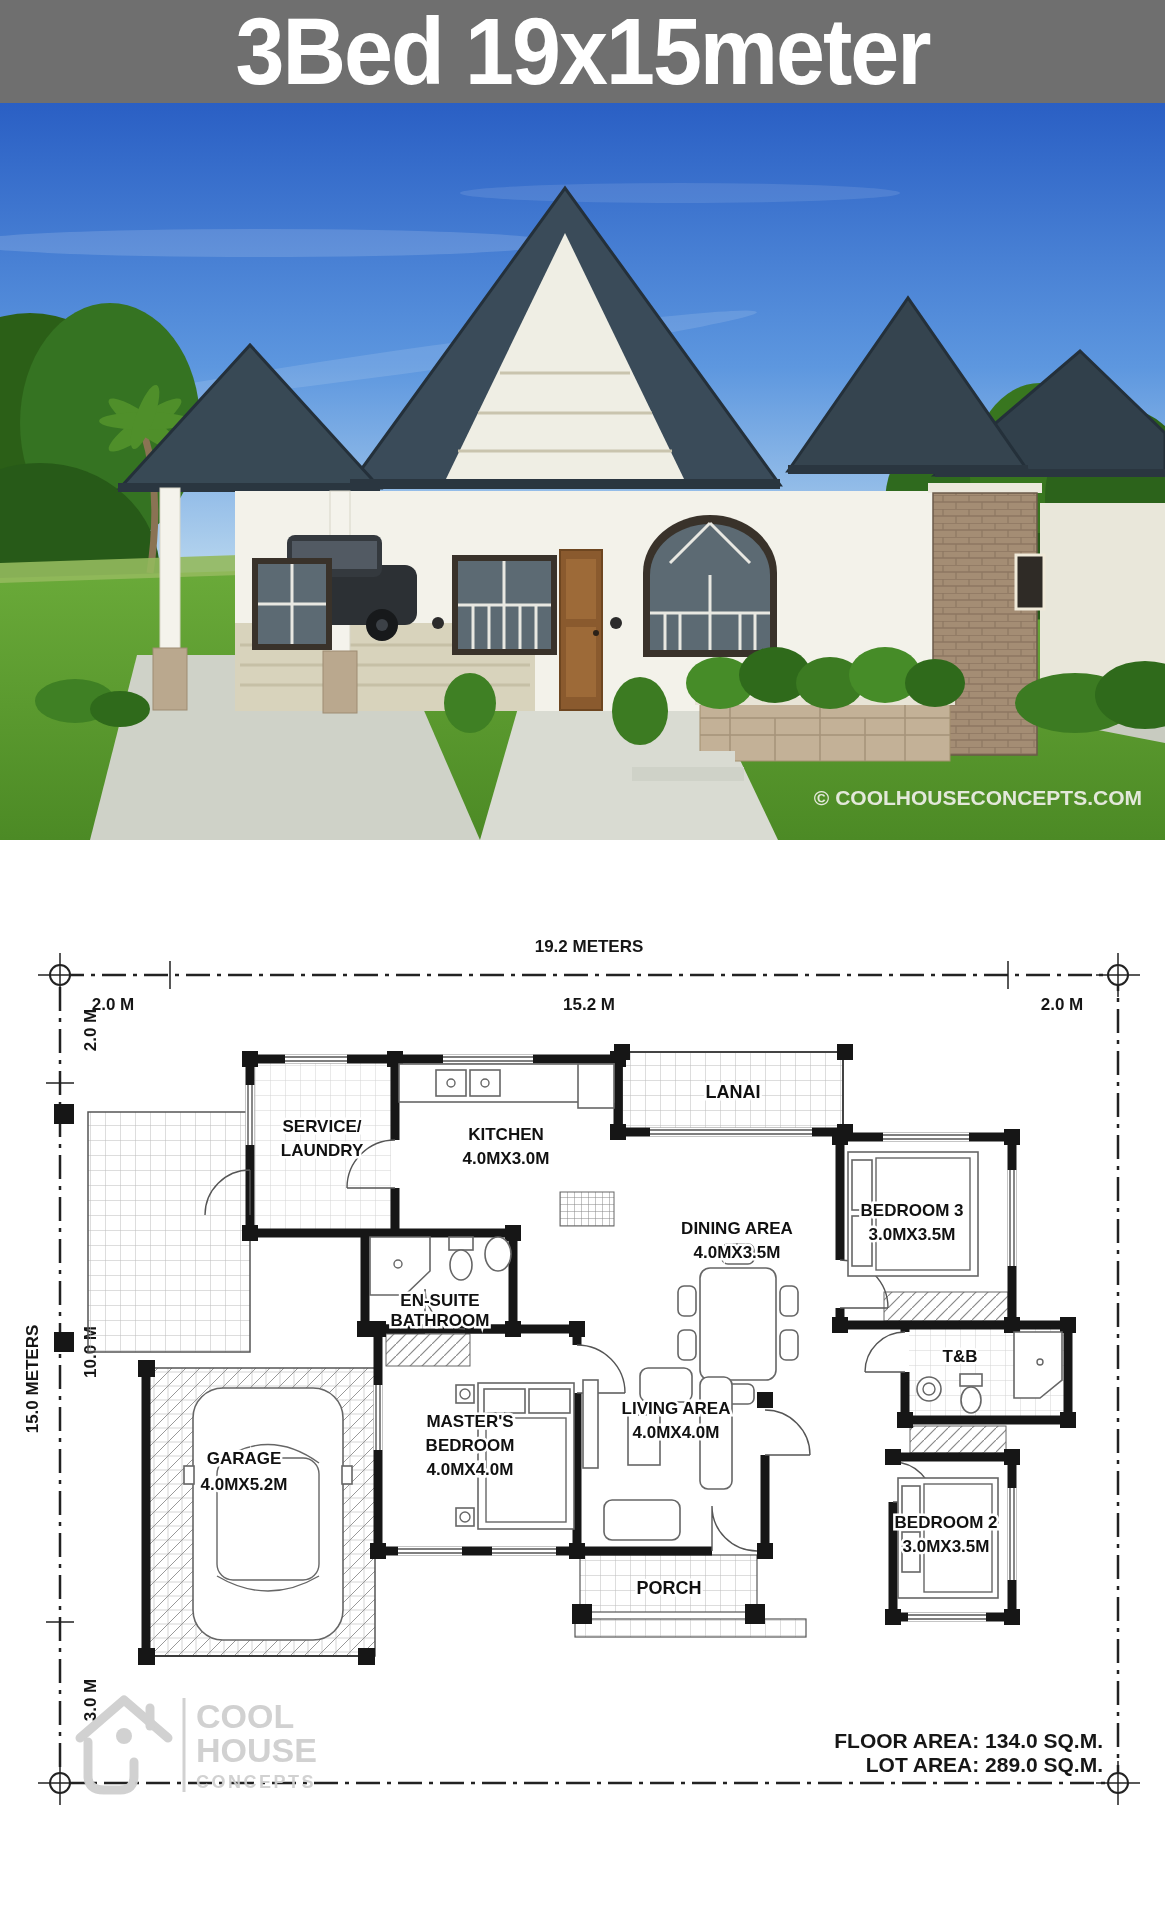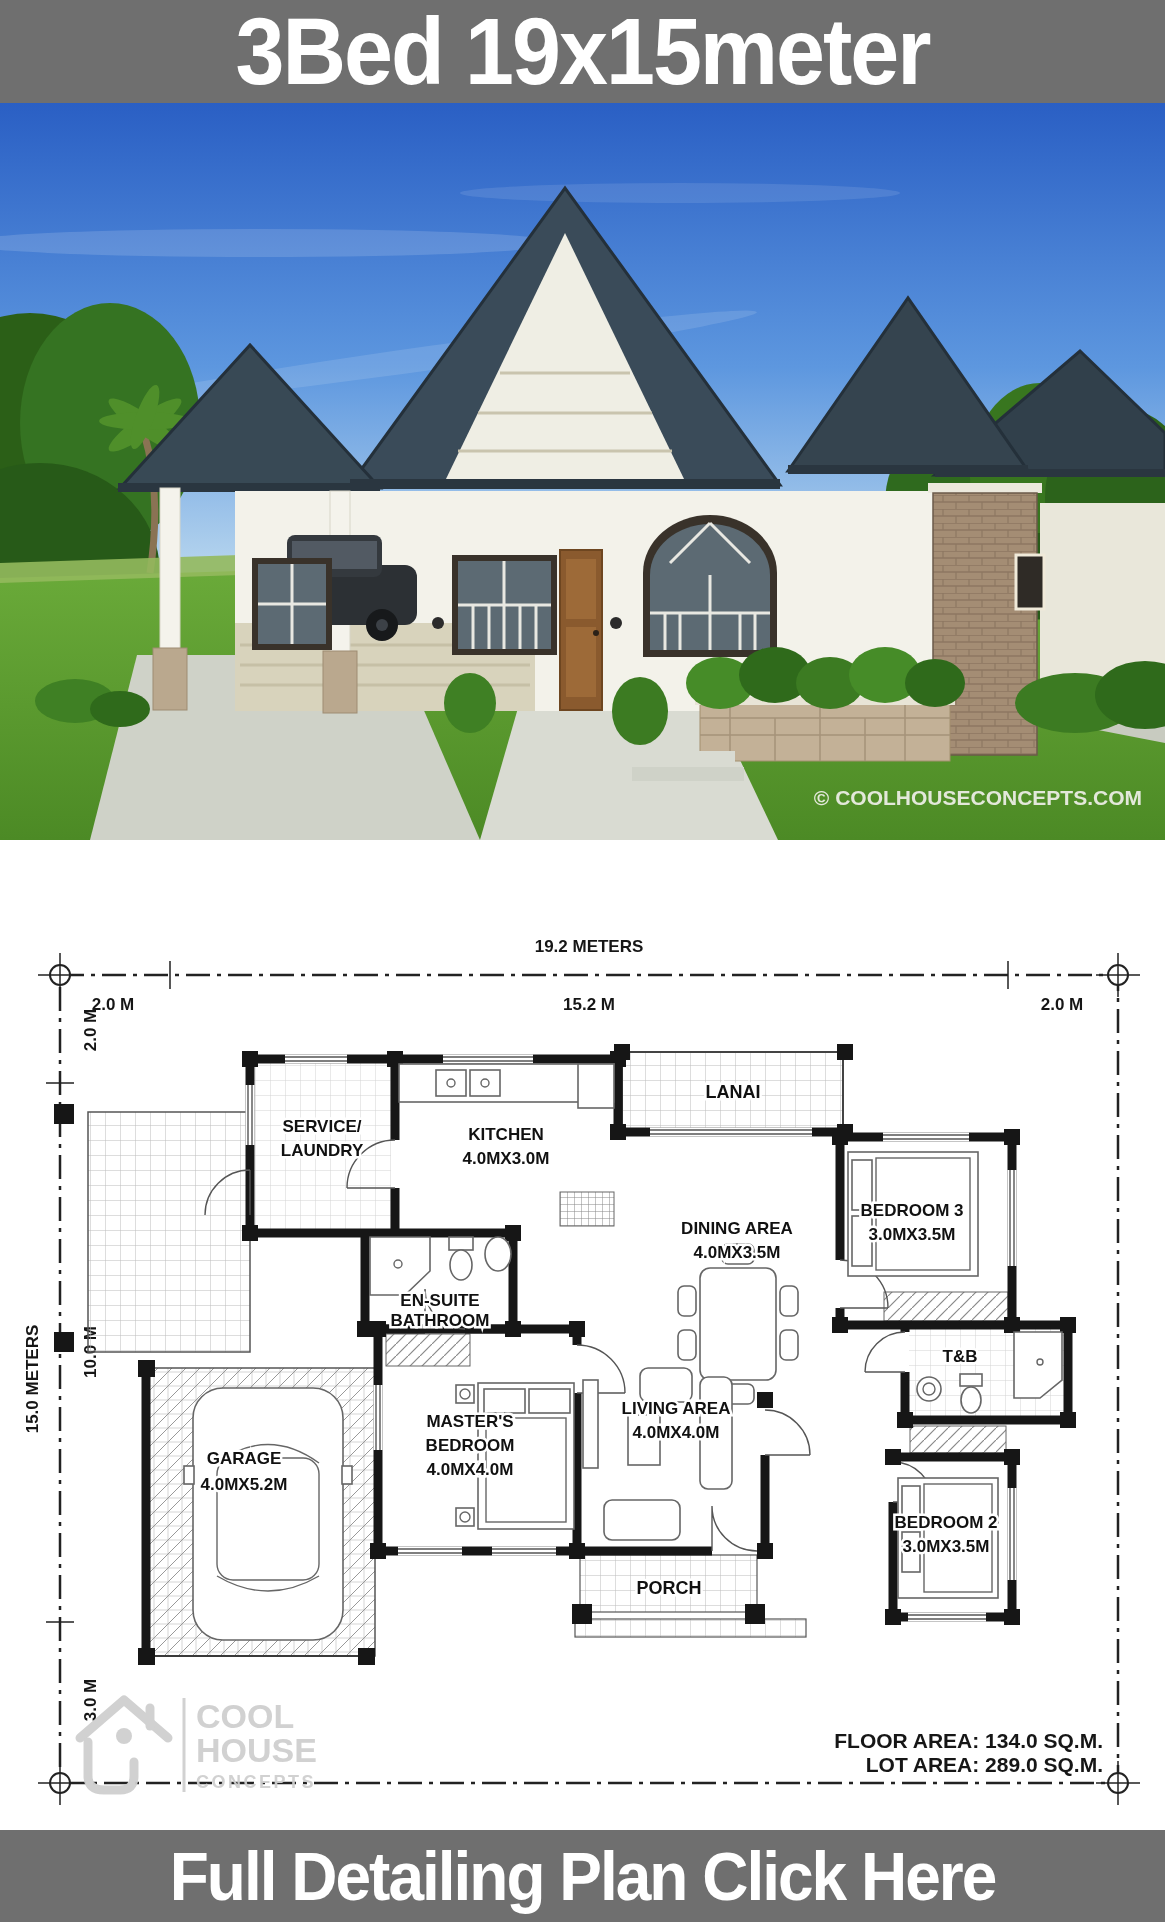--- a/index.html
+++ b/index.html
@@ -495,17 +495,14 @@
       <line x1="106" y1="6" x2="106" y2="100" stroke="#cfcfcf" stroke-width="3"></line>
       <text class="logo-big" x="118" y="36">COOL</text>
       <text class="logo-big" x="118" y="70">HOUSE</text>
       <text class="logo-sm" x="118" y="96">CONCEPTS</text>
     </g>
 
     <text class="areas" x="1103" y="908" text-anchor="end">FLOOR AREA: 134.0 SQ.M.</text>
     <text class="areas" x="1103" y="932" text-anchor="end">LOT AREA: 289.0 SQ.M.</text>
   </svg>
 
-  <div id="botbar" class="bar">
-    <div class="bar-text">Full Detailing Plan Click Here</div>
-  </div>
 
 </div>
 
 </body></html>

